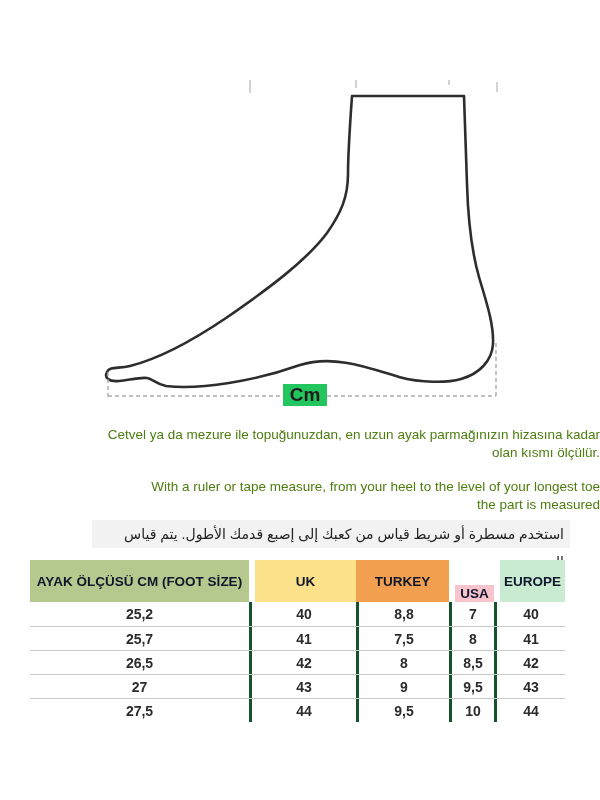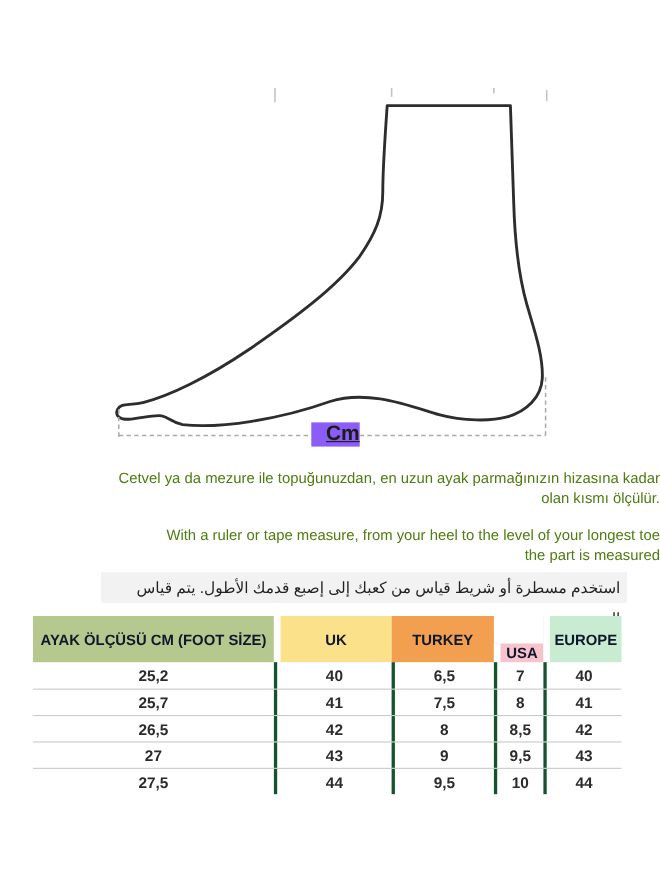--- a/index.html
+++ b/index.html
@@ -7,21 +7,21 @@
     position:relative;
     width:600px;height:800px;
     background:#ffffff;
     font-family:"Liberation Sans","DejaVu Sans",sans-serif;
     overflow:hidden;
   }
   .foot-svg{position:absolute;left:0;top:0;}
   .cm-label{
     position:absolute;left:283px;top:384px;width:44px;
     font-size:19px;font-weight:bold;color:#1c1c1c;
-    background:#8b5cf6;text-align:right;text-decoration:underline;
+    background:#22c55e;text-align:center;
   }
   .instr{
     position:absolute;left:0;width:600px;
     text-align:right;font-size:13.5px;line-height:18px;color:#4d7c0f;
   }
   .instr-tr{top:426px;}
   .instr-en{top:478px;}
   .instr-ar{
     position:absolute;left:92px;top:520px;width:478px;height:28px;
     background:#f2f2f2;color:#222222;
@@ -106,21 +106,21 @@
       <div class="hcell" style="background-color: rgb(181, 201, 143);">AYAK ÖLÇÜSÜ CM (FOOT SİZE)</div>
       <div class="hcell gap-left" style="background-color: rgb(251, 226, 138);">UK</div>
       <div class="hcell" style="background-color: rgb(242, 160, 80);">TURKEY</div>
       <div class="hcell gap-left" style="background-color: rgb(247, 195, 205); margin-top: 25px;">USA</div>
       <div class="hcell gap-left" style="background-color: rgb(200, 235, 209);">EUROPE</div>
     </div>
 
     <div class="trow">
       <div class="tcell">25,2</div>
       <div class="tcell div-left">40</div>
-      <div class="tcell div-left">6,5</div>
+      <div class="tcell div-left">8,8</div>
       <div class="tcell div-left">7</div>
       <div class="tcell div-left">40</div>
     </div>
     <div class="trow">
       <div class="tcell">25,7</div>
       <div class="tcell div-left">41</div>
       <div class="tcell div-left">7,5</div>
       <div class="tcell div-left">8</div>
       <div class="tcell div-left">41</div>
     </div>

